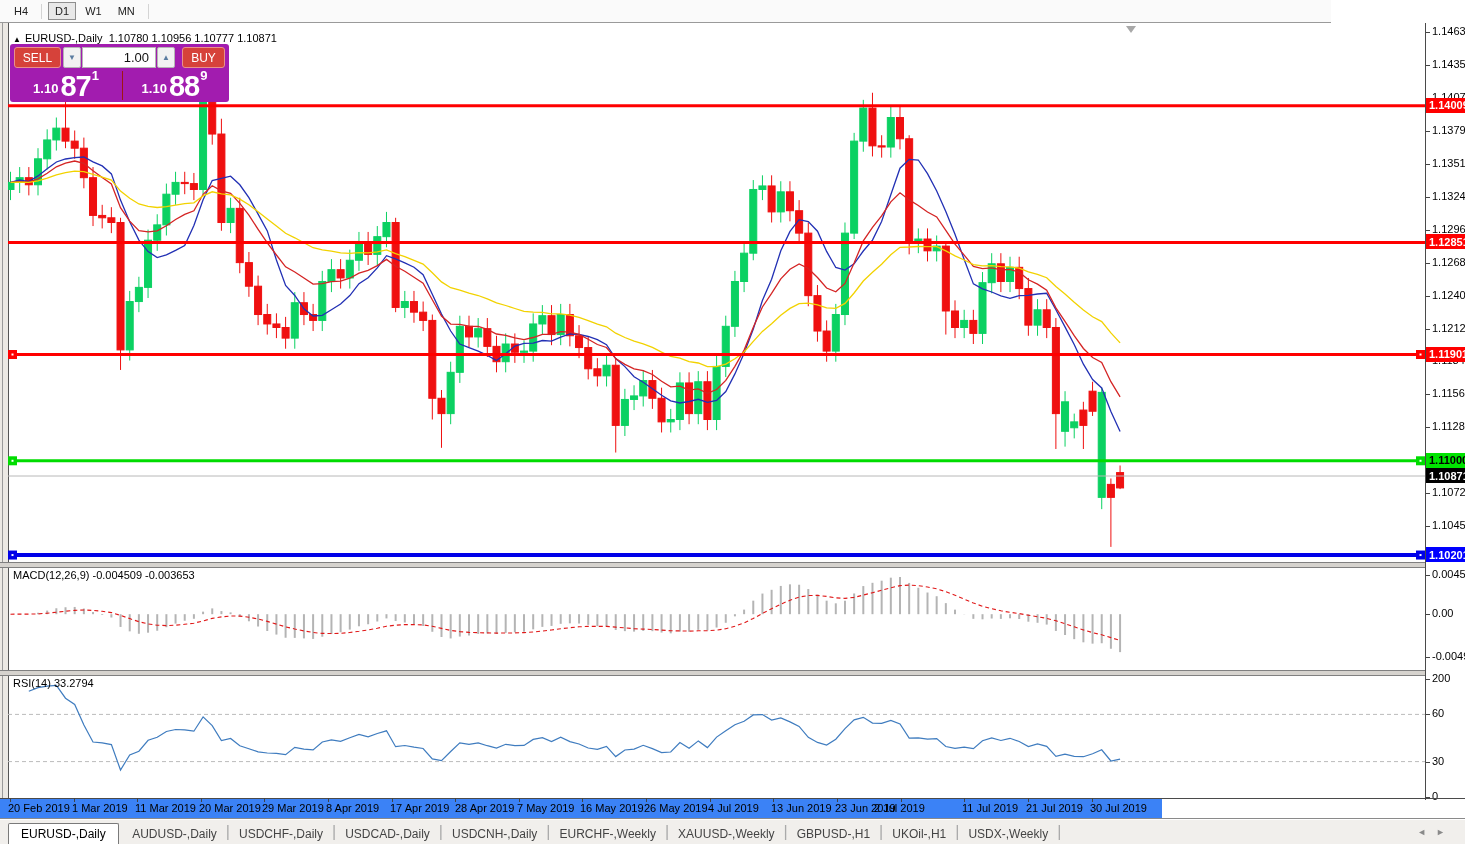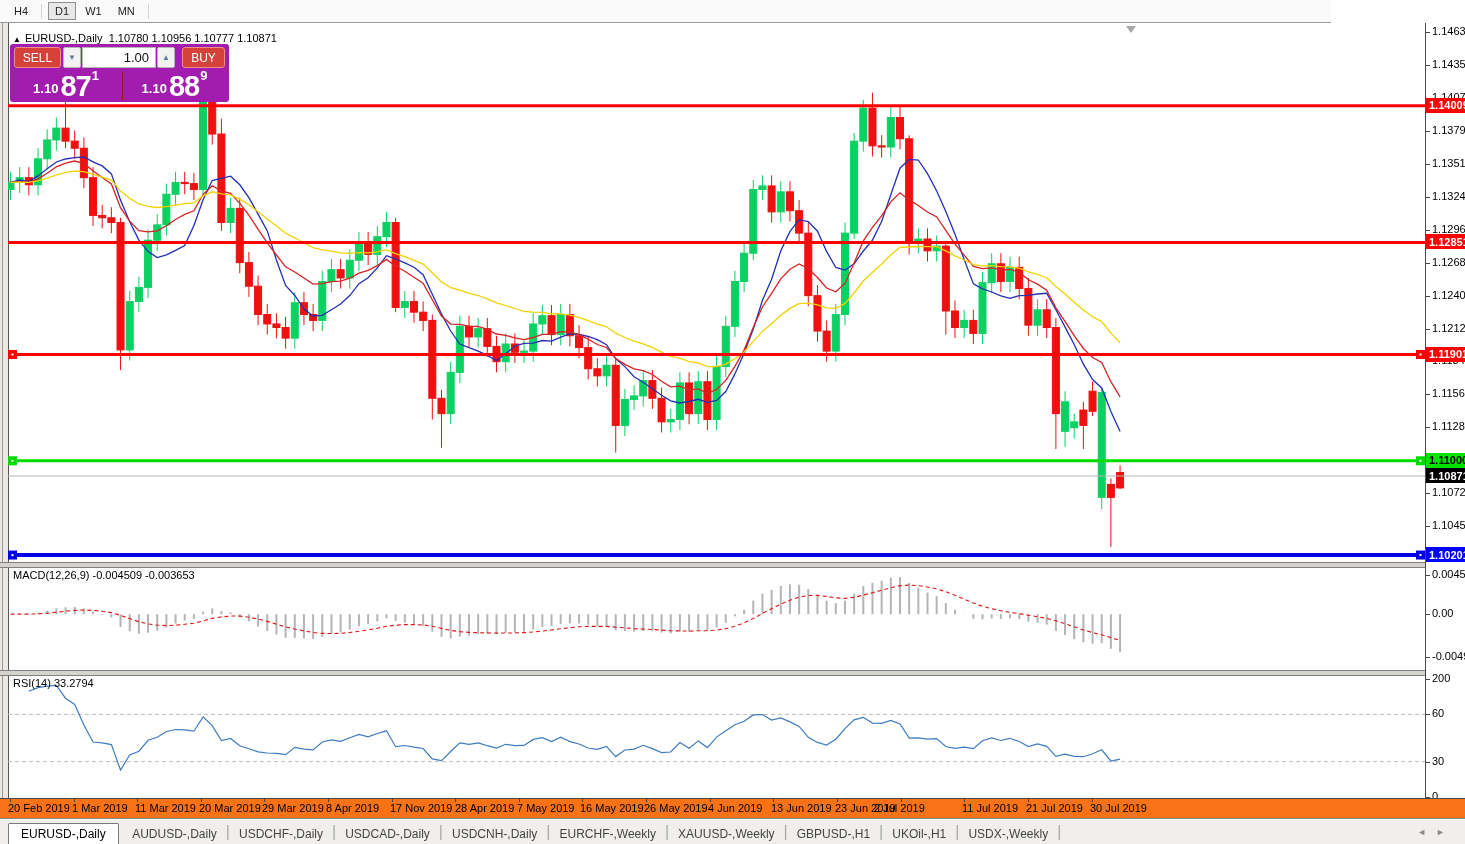--- a/index.html
+++ b/index.html
@@ -43,21 +43,21 @@
   .ind-label{position:absolute;left:13px;font-size:11px;color:#000;white-space:nowrap;}
   
   #price-axis{position:absolute;left:1426px;top:23px;width:39px;height:777px;background:#fff;}
   .ax-line-v{position:absolute;left:1425px;top:23px;width:1px;height:777px;background:#4a4a4a;}
   .ax-tick{position:absolute;left:0;width:4px;height:1px;background:#444;}
   .ax-lbl{position:absolute;left:6px;font-size:11px;color:#000;white-space:nowrap;}
   .ax-badge{position:absolute;left:0;width:39px;height:15px;font-size:11px;font-weight:bold;
             display:flex;align-items:center;padding-left:3px;box-sizing:border-box;}
   
   .ax-line-h{position:absolute;left:0;top:798px;width:1465px;height:1px;background:#4a4a4a;}
-  #date-axis{position:absolute;left:0;top:799px;width:1465px;height:19px;background:#f97316;}
+  #date-axis{position:absolute;left:0;top:799px;width:1162px;height:19px;background:#3b82f6;}
   .date-lbl{position:absolute;top:3px;font-size:11px;color:#000;white-space:nowrap;}
   .date-tick{position:absolute;top:-1px;width:1px;height:4px;background:#444;}
   .frame-bottom{position:absolute;left:0;top:818px;width:1465px;height:1px;background:#8a8a8a;}
   
   #tab-bar{position:absolute;left:0;top:819px;width:1465px;height:25px;background:#f1efec;border-top:1px solid #fff;
            display:flex;align-items:flex-end;padding-left:8px;box-sizing:border-box;}
   .tab{font-size:12px;color:#444;padding:3px 9px;white-space:nowrap;cursor:default;}
   .tab.active{background:#fff;border:1px solid #7a7a7a;border-bottom:none;color:#000;padding:3px 12px;border-radius:2px 2px 0 0;}
   .tab-pipe{color:#aaa;align-self:center;margin-bottom:1px;}
   #tab-scroll{position:absolute;right:10px;top:827px;font-size:9px;color:#8a8a8a;letter-spacing:10px;}
@@ -570,31 +570,31 @@
       <div class="date-lbl" style="left:72px">1 Mar 2019</div>
       <div class="date-tick" style="left:137px"></div>
       <div class="date-lbl" style="left:135px">11 Mar 2019</div>
       <div class="date-tick" style="left:201px"></div>
       <div class="date-lbl" style="left:199px">20 Mar 2019</div>
       <div class="date-tick" style="left:264px"></div>
       <div class="date-lbl" style="left:262px">29 Mar 2019</div>
       <div class="date-tick" style="left:328px"></div>
       <div class="date-lbl" style="left:326px">8 Apr 2019</div>
       <div class="date-tick" style="left:392px"></div>
-      <div class="date-lbl" style="left:390px">17 Nov 2019</div>
+      <div class="date-lbl" style="left:390px">17 Apr 2019</div>
       <div class="date-tick" style="left:455px"></div>
       <div class="date-lbl" style="left:455px">28 Apr 2019</div>
       <div class="date-tick" style="left:519px"></div>
       <div class="date-lbl" style="left:517px">7 May 2019</div>
       <div class="date-tick" style="left:582px"></div>
       <div class="date-lbl" style="left:580px">16 May 2019</div>
       <div class="date-tick" style="left:646px"></div>
       <div class="date-lbl" style="left:644px">26 May 2019</div>
       <div class="date-tick" style="left:710px"></div>
-      <div class="date-lbl" style="left:708px">4 Jun 2019</div>
+      <div class="date-lbl" style="left:708px">4 Jul 2019</div>
       <div class="date-tick" style="left:773px"></div>
       <div class="date-lbl" style="left:771px">13 Jun 2019</div>
       <div class="date-tick" style="left:837px"></div>
       <div class="date-lbl" style="left:835px">23 Jun 2019</div>
       <div class="date-tick" style="left:901px"></div>
       <div class="date-lbl" style="left:874px">2 Jul 2019</div>
       <div class="date-tick" style="left:964px"></div>
       <div class="date-lbl" style="left:962px">11 Jul 2019</div>
       <div class="date-tick" style="left:1028px"></div>
       <div class="date-lbl" style="left:1026px">21 Jul 2019</div>

